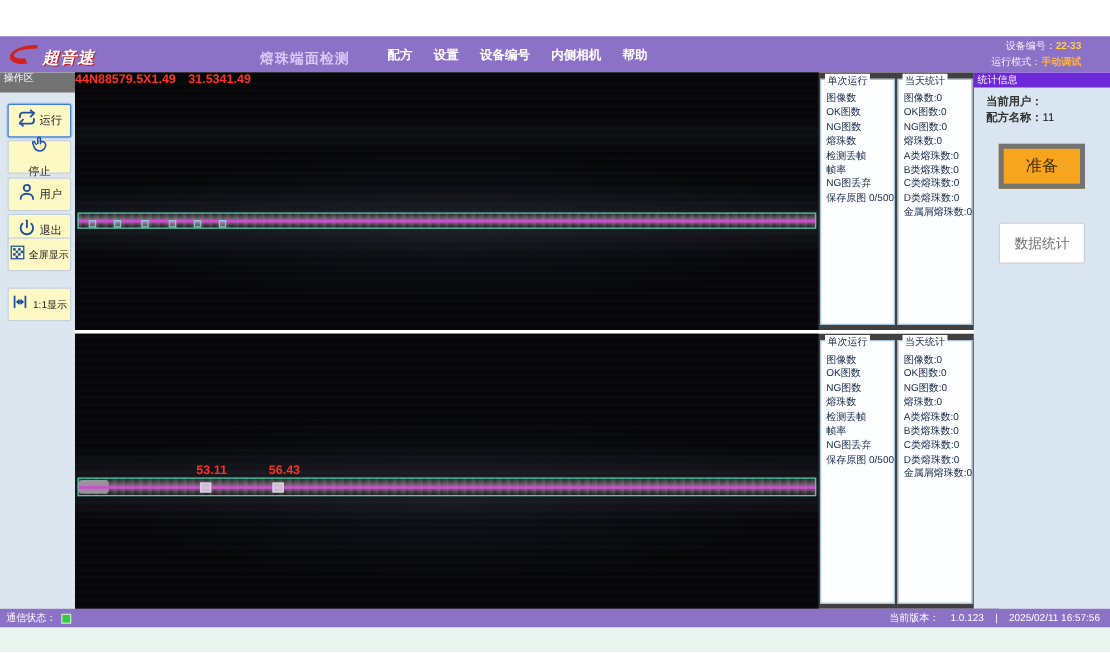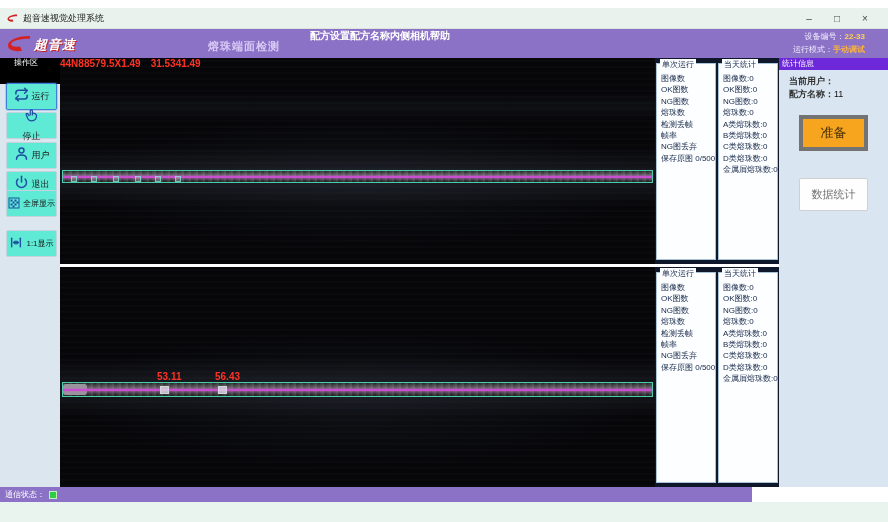--- a/index.html
+++ b/index.html
@@ -14,30 +14,30 @@
   .tb-btn{width:22px;height:15px;display:flex;align-items:center;justify-content:center;
           font-size:10px;color:#4a4a4a;cursor:default;}
 
   
   .header{position:absolute;left:0;top:29px;width:888px;height:29px;background:#8b72c6;}
   .brand{position:absolute;left:4px;top:3px;display:flex;align-items:center;}
   .brand-text{font-style:italic;font-weight:bold;font-size:13px;color:#fff;
               text-shadow:1px 1px 0 #c42222;margin-left:2px;letter-spacing:1px;}
   .app-title{position:absolute;left:60px;top:4px;font-size:17px;font-weight:bold;color:#ffffff;letter-spacing:1.5px;}
   .app-subtitle{position:absolute;left:208px;top:10px;font-size:11px;font-weight:bold;color:#d9c9f5;letter-spacing:1px;}
-  .menu{position:absolute;left:310px;top:0;height:29px;display:flex;align-items:flex-start;font-family:Liberation Mono, monospace;}
+  .menu{position:absolute;left:310px;top:0;height:29px;display:flex;align-items:center;gap:17px;font-family:Liberation Mono, monospace;}
   .menu-item{font-size:10px;font-weight:bold;color:#ffffff;cursor:default;}
   .header-right{position:absolute;right:23px;top:2px;text-align:right;font-size:8px;line-height:12.5px;color:#f2ecff;}
   .hr-val-device{color:#ffd24a;font-weight:bold;}
   .hr-val-mode{color:#ffb33c;font-weight:bold;}
 
   
   .sidebar{position:absolute;left:0;top:58px;width:60px;height:429px;background:#dce6ef;}
-  .sidebar-header{height:26px;background:#000000;color:#ffffff;font-size:8px;line-height:10px;padding-left:14px;}
-  .side-btn{position:absolute;left:6px;width:51px;height:27px;background:#5eead4;border:1px solid #c4d2de;
+  .sidebar-header{height:16px;background:#737373;color:#ffffff;font-size:8px;line-height:10px;padding-left:3px;}
+  .side-btn{position:absolute;left:6px;width:51px;height:27px;background:#fef9c3;border:1px solid #c4d2de;
             border-radius:2px;display:flex;align-items:center;justify-content:center;gap:3px;box-sizing:border-box;cursor:default;}
   .side-btn.active{border:1px solid #3f7fd6;box-shadow:0 0 0 1px rgba(63,127,214,0.25);}
   .side-btn .lbl{font-size:9px;color:#1c1c1c;white-space:nowrap;}
   .side-btn.small .lbl{font-size:8px;}
   .side-btn svg{flex:0 0 auto;}
 
   
   .viewport{position:absolute;left:60px;width:595px;overflow:hidden;
             background:
               radial-gradient(ellipse 70% 45% at 50% 60%, rgba(55,65,82,0.20), rgba(0,0,0,0) 70%),
@@ -63,21 +63,21 @@
   .tickbox{position:absolute;top:5px;width:6px;height:6px;border:1px solid rgba(130,232,204,0.75);
            background:rgba(205,214,224,0.28);box-sizing:border-box;}
   .marker{position:absolute;top:3px;width:9px;height:8px;background:rgba(226,226,234,0.75);
           border:1px solid #d6d6e0;box-sizing:border-box;}
   .ann{position:absolute;color:#ff3223;font-size:10px;font-weight:bold;white-space:nowrap;}
   .vp-top .ann-row{left:13px;top:102px;display:flex;gap:10px;}
   .ann-b-left{left:97px;top:104px;}
   .ann-b-right{left:155px;top:104px;}
 
   
-  .stats-half{position:absolute;left:655px;width:144px;background:#0f172a;}
+  .stats-half{position:absolute;left:655px;width:144px;background:#404040;}
   #stats-top{top:58px;height:206px;}
   #stats-bottom{top:267px;height:220px;}
   .gb{position:absolute;top:5px;bottom:4px;width:60px;border:1px solid #a9c3d9;background:#fcfeff;box-sizing:border-box;}
   .gb-left{left:1px;}
   .gb-right{left:63px;}
   .gb-title{position:absolute;top:-5px;left:3px;background:#fcfeff;padding:0 2px;font-size:8px;color:#16284a;white-space:nowrap;}
   .gb-rows{position:absolute;top:9px;left:4px;right:0;}
   .gb-row{font-size:8px;line-height:11.4px;color:#16284a;white-space:nowrap;}
 
   
@@ -87,60 +87,47 @@
   .info-recipe{position:absolute;left:10px;top:30px;font-size:9px;font-weight:bold;color:#333;}
   .info-val{font-weight:normal;color:#111;}
   .btn-prepare{position:absolute;left:20px;top:57px;width:69px;height:36px;background:#f7a41f;
                border:4px solid #737373;display:flex;align-items:center;justify-content:center;
                font-size:13px;color:#4a3205;box-sizing:border-box;cursor:default;}
   .btn-datastats{position:absolute;left:20px;top:120px;width:69px;height:33px;background:#fefefe;
                  border:1px solid #cfcfcf;border-radius:2px;display:flex;align-items:center;justify-content:center;
                  font-size:11px;color:#6f6f6f;box-sizing:border-box;cursor:default;}
 
   
-  .statusbar{position:absolute;left:0;top:487px;width:752px;height:15px;background:#8b72c6;
+  .statusbar{position:absolute;left:0;top:487px;width:888px;height:15px;background:#8b72c6;
              display:flex;align-items:center;color:#ffffff;font-size:8px;}
   .sb-left{margin-left:5px;display:flex;align-items:center;gap:4px;}
   .comm-indicator{width:8px;height:8px;background:#2ecc40;border:1px solid #bff0c0;box-sizing:border-box;}
   .sb-right{margin-left:auto;margin-right:8px;display:flex;gap:9px;align-items:center;}
   .desktop-strip{position:absolute;left:0;top:502px;width:888px;height:20px;background:#e9f4ee;}
 </style>
 </head>
 <body>
 
 <div class="screen">
 
-  <div class="titlebar">
-    <span>
-      <svg width="12" height="10" viewBox="0 0 24 20">
-          <path d="M22 3 C10 3 3 8 3 12 C3 16 9 18 15 17 L13 13 C8 14 6 12.5 6 11.5 C6 9 12 6.5 22 6.5 Z" fill="#d22020"></path>
-        </svg>
-    </span>
-    <span class="tb-title">超音速视觉处理系统</span>
-    <span class="tb-controls">
-      <span class="tb-btn">–</span>
-      <span class="tb-btn">□</span>
-      <span class="tb-btn">×</span>
-    </span>
-  </div>
 
   <div class="header">
     <span class="brand">
       <span>
         <svg width="28" height="22" viewBox="0 0 28 22">
             <path d="M26 4 C12 4 4 9 4 13.5 C4 18 11 20 18 18.8 L16 14.5 C10 15.5 7.2 13.8 7.2 12.3 C7.2 9.2 14 6.8 26 6.8 Z" fill="#d42020"></path>
           </svg>
       </span>
       <span class="brand-text">超音速</span>
     </span>
     <span class="app-subtitle">熔珠端面检测</span>
     <div class="menu">
       <span class="menu-item">配方</span>
       <span class="menu-item">设置</span>
-      <span class="menu-item">配方名称</span>
+      <span class="menu-item">设备编号</span>
       <span class="menu-item">内侧相机</span>
       <span class="menu-item">帮助</span>
     </div>
     <div class="header-right">
       <div><span>设备编号：</span><span class="hr-val-device">22-33</span></div>
       <div><span>运行模式：</span><span class="hr-val-mode">手动调试</span></div>
     </div>
   </div>
 
   <div class="sidebar">
@@ -317,16 +304,22 @@
     </div>
     <div class="btn-prepare">准备</div>
     <div class="btn-datastats">数据统计</div>
   </div>
 
   <div class="statusbar">
     <div class="sb-left">
       <span>通信状态：</span>
       <span class="comm-indicator"></span>
     </div>
+    <div class="sb-right">
+      <span>当前版本：</span>
+      <span>1.0.123</span>
+      <span>|</span>
+      <span>2025/02/11  16:57:56</span>
+    </div>
   </div>
 
   <div class="desktop-strip"></div>
 </div>
 
 </body></html>

